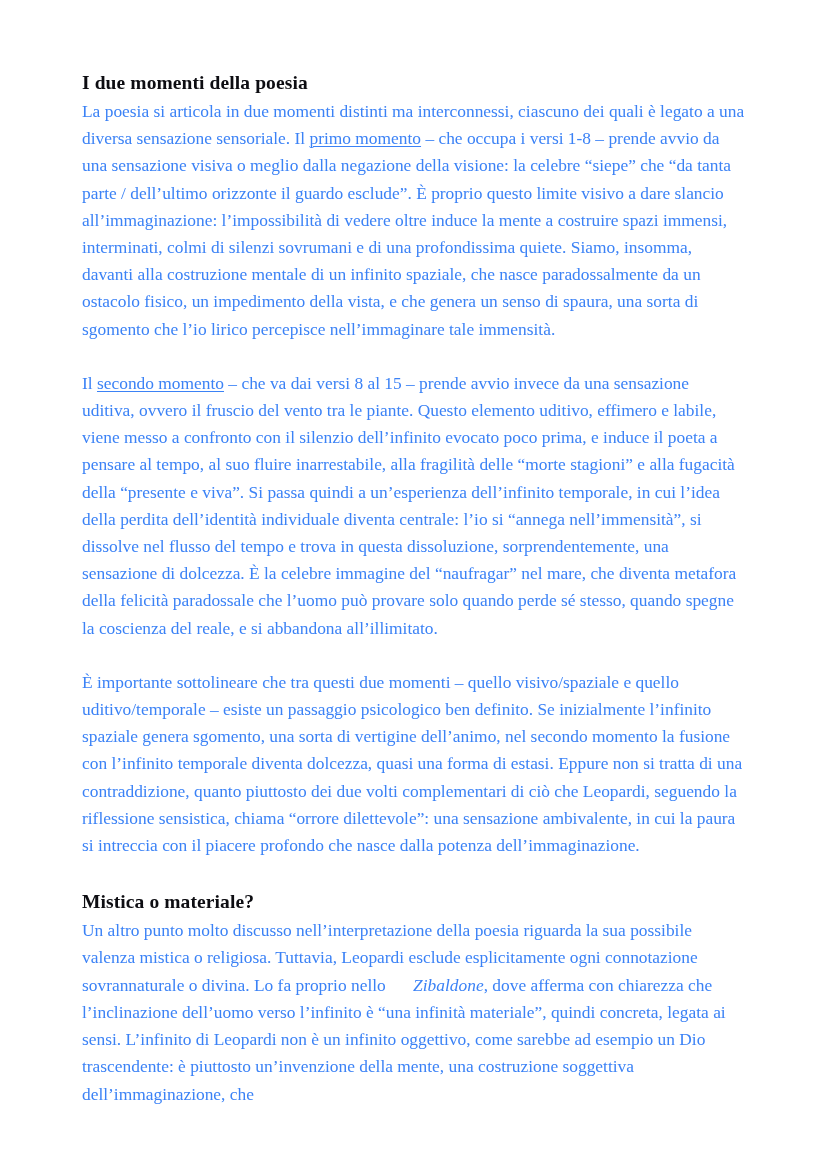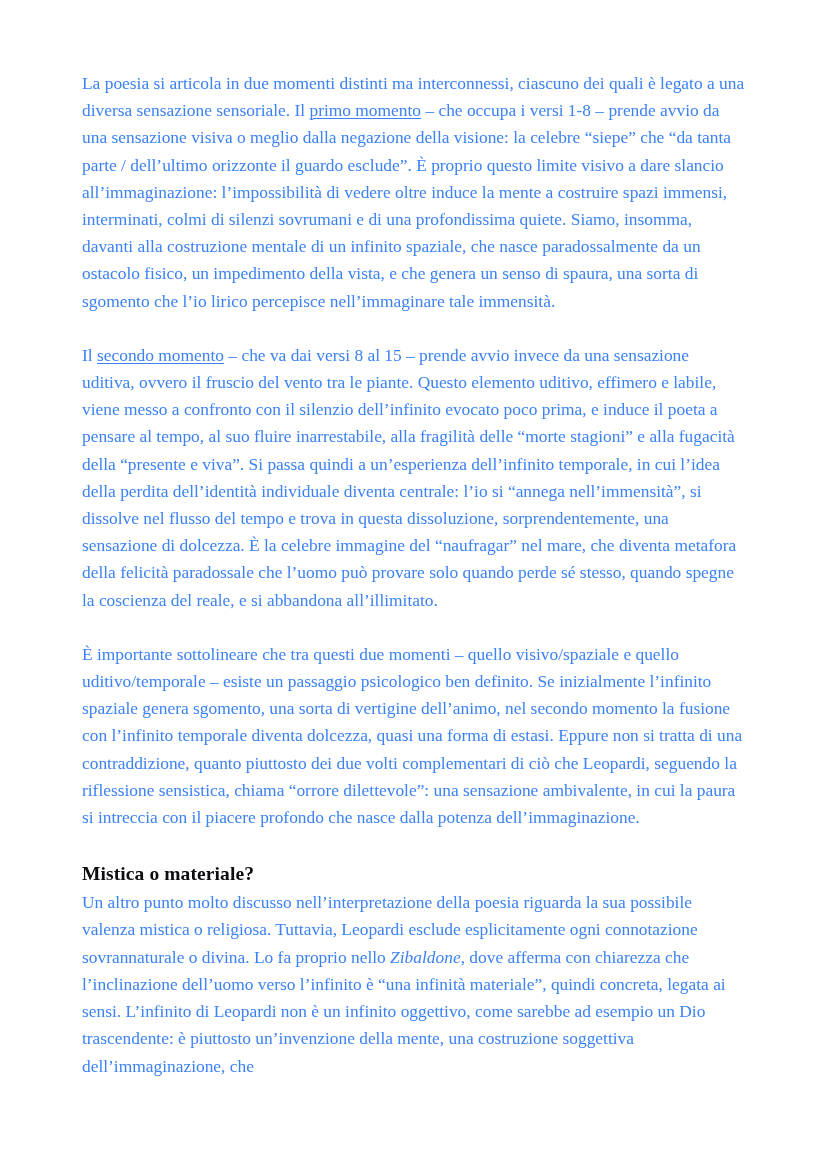--- a/index.html
+++ b/index.html
@@ -49,26 +49,28 @@
   .doc-para:last-child {
     margin-bottom: 0;
   }
   .u {
     text-decoration: underline;
     text-underline-offset: 2px;
     text-decoration-thickness: 1px;
   }
   .it {
     font-style: italic;
+    margin-left: 23px;
   }
 </style>
 </head>
 <body>
 
 <div class="page">
   <div class="content" id="content-root">
+      <h2 class="doc-heading">I due momenti della poesia</h2>
       <p class="doc-para"><span>La poesia si articola in due momenti distinti ma interconnessi, ciascuno dei quali è legato a una diversa sensazione sensoriale. Il </span><span class="u">primo momento</span><span> – che occupa i versi 1-8 – prende avvio da una sensazione visiva o meglio dalla negazione della visione: la celebre “siepe” che “da tanta parte / dell’ultimo orizzonte il guardo esclude”. È proprio questo limite visivo a dare slancio all’immaginazione: l’impossibilità di vedere oltre induce la mente a costruire spazi immensi, interminati, colmi di silenzi sovrumani e di una profondissima quiete. Siamo, insomma, davanti alla costruzione mentale di un infinito spaziale, che nasce paradossalmente da un ostacolo fisico, un impedimento della vista, e che genera un senso di spaura, una sorta di sgomento che l’io lirico percepisce nell’immaginare tale immensità.</span></p>
       <p class="doc-para"><span>Il </span><span class="u">secondo momento</span><span> – che va dai versi 8 al 15 – prende avvio invece da una sensazione uditiva, ovvero il fruscio del vento tra le piante. Questo elemento uditivo, effimero e labile, viene messo a confronto con il silenzio dell’infinito evocato poco prima, e induce il poeta a pensare al tempo, al suo fluire inarrestabile, alla fragilità delle “morte stagioni” e alla fugacità della “presente e viva”. Si passa quindi a un’esperienza dell’infinito temporale, in cui l’idea della perdita dell’identità individuale diventa centrale: l’io si “annega nell’immensità”, si dissolve nel flusso del tempo e trova in questa dissoluzione, sorprendentemente, una sensazione di dolcezza. È la celebre immagine del “naufragar” nel mare, che diventa metafora della felicità paradossale che l’uomo può provare solo quando perde sé stesso, quando spegne la coscienza del reale, e si abbandona all’illimitato.</span></p>
       <p class="doc-para"><span>È importante sottolineare che tra questi due momenti – quello visivo/spaziale e quello uditivo/temporale – esiste un passaggio psicologico ben definito. Se inizialmente l’infinito spaziale genera sgomento, una sorta di vertigine dell’animo, nel secondo momento la fusione con l’infinito temporale diventa dolcezza, quasi una forma di estasi. Eppure non si tratta di una contraddizione, quanto piuttosto dei due volti complementari di ciò che Leopardi, seguendo la riflessione sensistica, chiama “orrore dilettevole”: una sensazione ambivalente, in cui la paura si intreccia con il piacere profondo che nasce dalla potenza dell’immaginazione.</span></p>
       <h2 class="doc-heading spaced">Mistica o materiale?</h2>
       <p class="doc-para"><span>Un altro punto molto discusso nell’interpretazione della poesia riguarda la sua possibile valenza mistica o religiosa. Tuttavia, Leopardi esclude esplicitamente ogni connotazione sovrannaturale o divina. Lo fa proprio nello </span><span class="it">Zibaldone</span><span>, dove afferma con chiarezza che l’inclinazione dell’uomo verso l’infinito è “una infinità materiale”, quindi concreta, legata ai sensi. L’infinito di Leopardi non è un infinito oggettivo, come sarebbe ad esempio un Dio trascendente: è piuttosto un’invenzione della mente, una costruzione soggettiva dell’immaginazione, che</span></p>
     </div>
 </div>
 
 </body></html>

